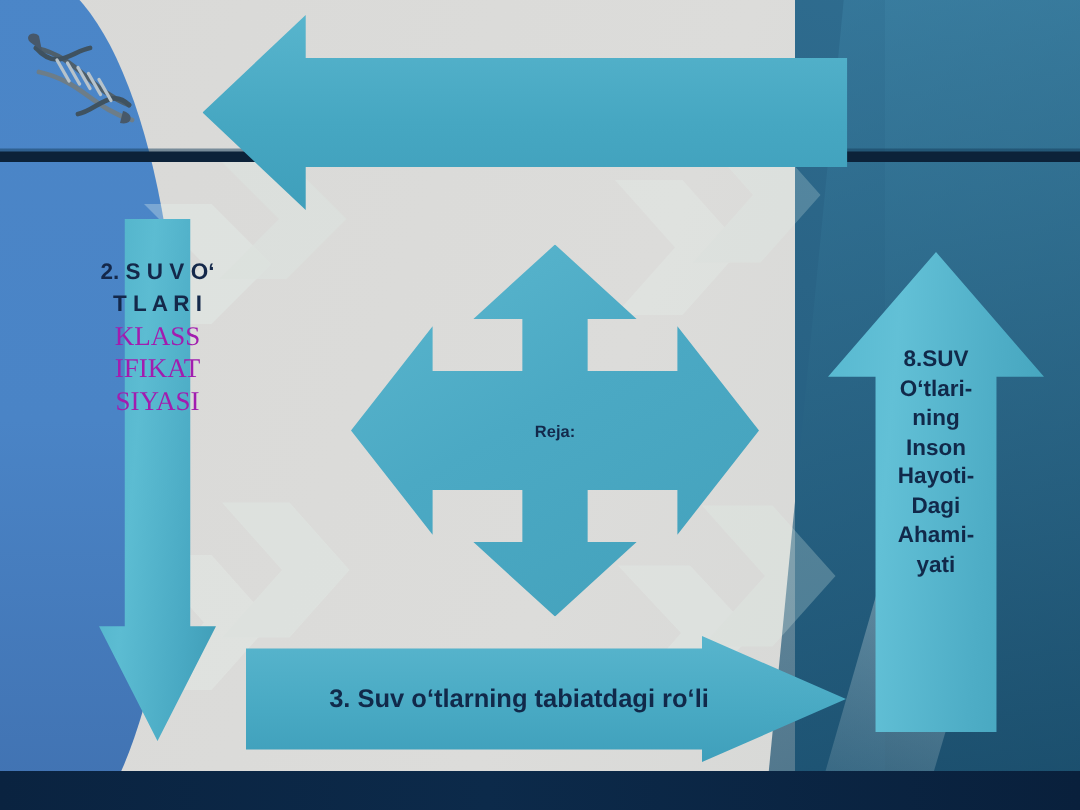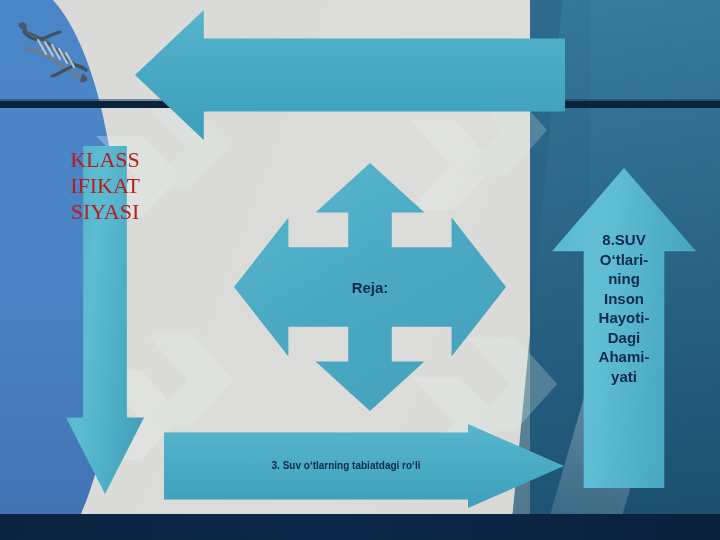--- a/index.html
+++ b/index.html
@@ -152,23 +152,23 @@
     font-size: 15px;
     font-weight: 600;
     line-height: 1.37;
     color: #14284a;
   }
   #arrow-left .serifblock {
     position: relative; z-index: 3;
     width: 100%;
     text-align: center;
     font-family: "Liberation Serif", serif;
-    font-size: 22px;
+    font-size: 18px;
     line-height: 1.18;
-    color: #b91c1c;
+    color: #a21caf;
     margin-top: 1px;
   }
 
   
   #arrow-right {
     left: 552px; top: 168px;
     width: 144px; height: 320px;
     align-items: flex-start;
   }
   #arrow-right .shape {
@@ -190,21 +190,21 @@
     left: 164px; top: 424px;
     width: 400px; height: 84px;
   }
   #arrow-bottom .shape {
     position: absolute; inset: 0;
     background: linear-gradient(180deg, #58b5cd 0%, #48a9c3 60%, #3f9fbb 100%);
     clip-path: polygon(0% 10%, 76% 10%, 76% 0%, 100% 50%, 76% 100%, 76% 90%, 0% 90%);
     filter: drop-shadow(1px 2px 2px rgba(0,0,0,.28));
   }
   #arrow-bottom .arrow-label {
-    font-size: 10px;
+    font-size: 17px;
     font-weight: 600;
     margin-right: 36px;
   }
 
   
   #arrow-center {
     left: 234px; top: 163px;
     width: 272px; height: 248px;
   }
   #arrow-center .shape {
@@ -214,21 +214,21 @@
       50% 0%, 70% 20%, 58% 20%, 58% 34%,
       80% 34%, 80% 22%, 100% 50%, 80% 78%,
       80% 66%, 58% 66%, 58% 80%, 70% 80%,
       50% 100%, 30% 80%, 42% 80%, 42% 66%,
       20% 66%, 20% 78%, 0% 50%, 20% 22%,
       20% 34%, 42% 34%, 42% 20%, 30% 20%
     );
     filter: drop-shadow(1px 2px 3px rgba(0,0,0,.25));
   }
   #arrow-center .arrow-label {
-    font-size: 15px;
+    font-size: 11px;
     font-weight: 600;
     color: #13294b;
     margin-top: 2px;
   }
 </style>
 </head>
 <body>
 
 <div id="slide">
 
@@ -291,20 +291,30 @@
     </svg>
   </div>
 
   <div class="arrow" id="arrow-top">
     <div class="shape"></div>
   </div>
 
   <div class="arrow" id="arrow-left">
     <div class="shape"></div>
     <div style="position:relative;z-index:3;width:100%;">
+      <div class="vtext">2.
+S
+U
+V
+O‘
+T
+L
+A
+R
+I</div>
       <div class="serifblock">KLASS
 IFIKAT
 SIYASI</div>
     </div>
   </div>
 
   <div class="arrow" id="arrow-right">
     <div class="shape"></div>
     <div class="arrow-label">8.SUV
 O‘tlari-

